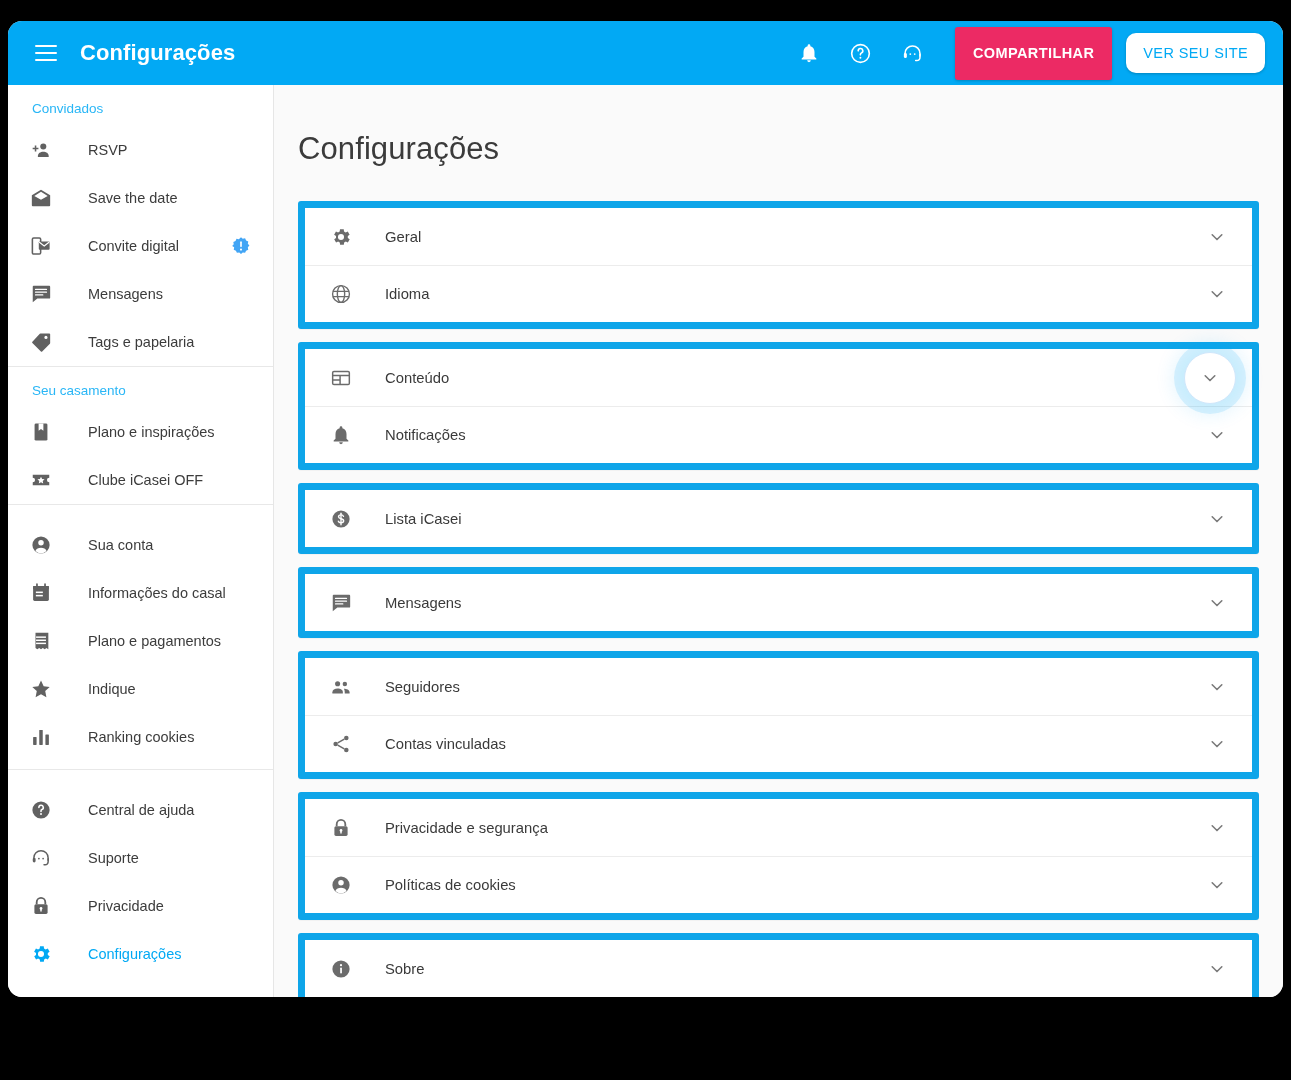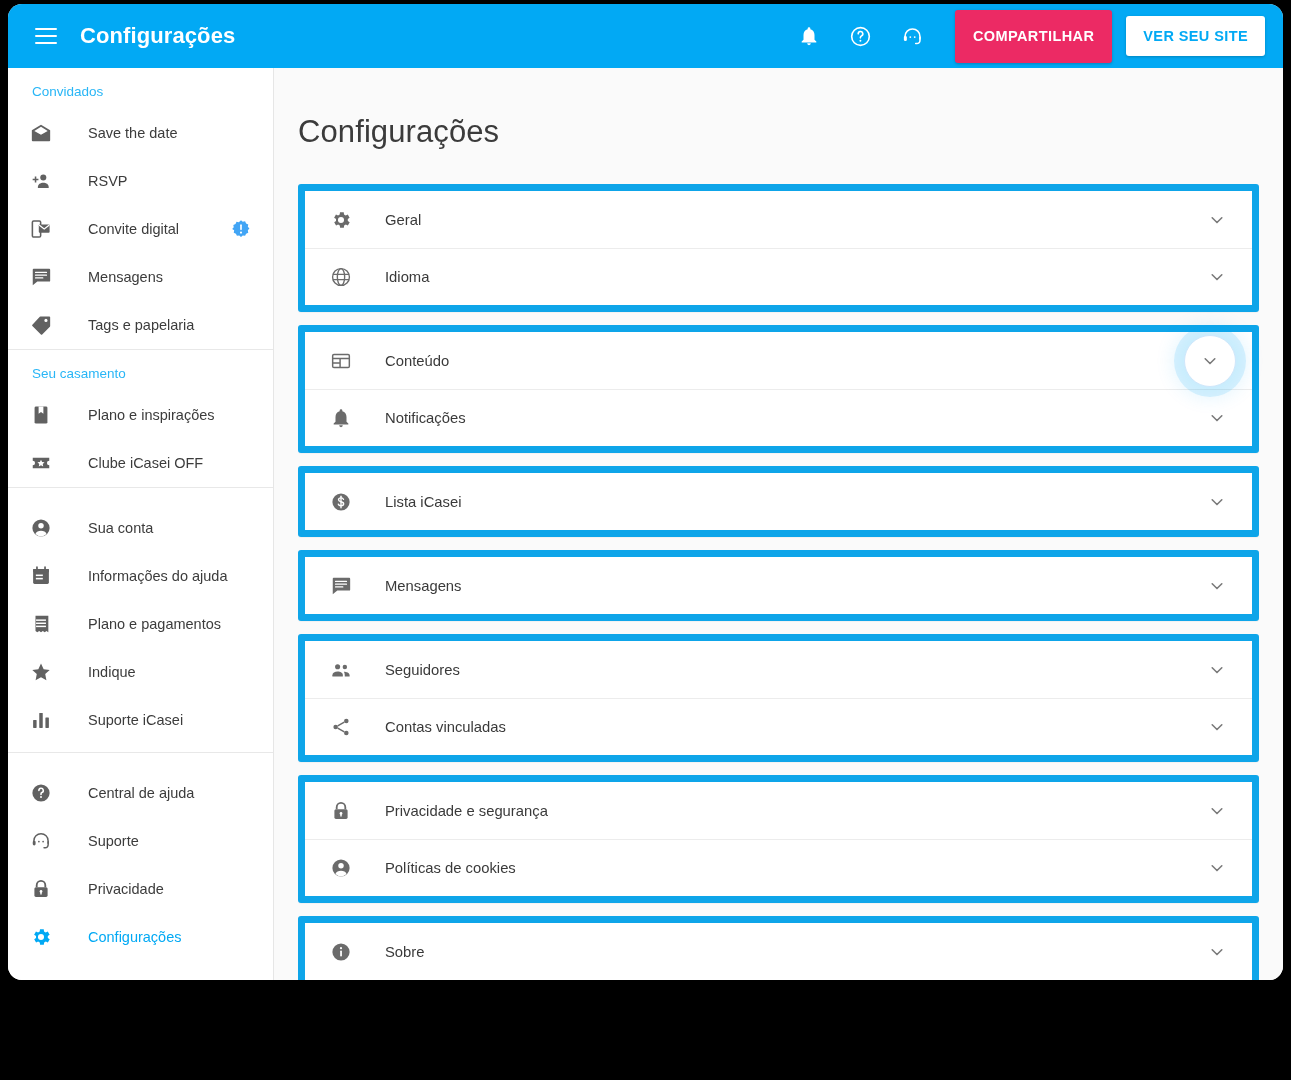--- a/index.html
+++ b/index.html
@@ -8,21 +8,21 @@
     width: 1291px;
     height: 1080px;
     background: #000000;
     font-family: "Liberation Sans", sans-serif;
     overflow: hidden;
   }
 
   #app-window {
     position: absolute;
     left: 8px;
-    top: 4px;
+    top: 21px;
     width: 1275px;
     height: 976px;
     background: #fafafa;
     border-radius: 14px;
     overflow: hidden;
     box-shadow: 0 6px 22px rgba(0,0,0,0.55);
   }
 
   
   #topbar {
@@ -75,26 +75,26 @@
     font-weight: 700;
     letter-spacing: .4px;
     cursor: pointer;
     margin-left: 16px;
     box-shadow: 0 1px 3px rgba(0,0,0,0.22);
   }
   .btn-site {
     background: #ffffff;
     color: #02a9f4;
     border: none;
-    border-radius: 3px;
+    border-radius: 10px;
     height: 40px;
     padding: 0 17px;
     font-family: "Liberation Sans", sans-serif;
     font-size: 14.5px;
-    font-weight: 700;
+    font-weight: 400;
     letter-spacing: .4px;
     cursor: pointer;
     margin-left: 14px;
     box-shadow: 0 1px 3px rgba(0,0,0,0.22);
   }
 
   
   #sidebar {
     position: absolute;
     left: 0; top: 64px;
@@ -252,35 +252,35 @@
     <button class="btn-share">COMPARTILHAR</button>
     <button class="btn-site">VER SEU SITE</button>
   </div>
 
   <div id="sidebar">
       <div class="side-group">
         <div class="side-header">Convidados</div>
         <div class="side-item">
           <span class="side-icon">
             <svg width="22" height="22" viewBox="0 0 24 24" fill="currentColor">
-              <path d="M12 3 2 9v11a1 1 0 0 0 1 1h18a1 1 0 0 0 1-1V9L12 3zm0 2.3 7.3 4.4L12 14 4.7 9.7 12 5.3z"></path>
-              <path d="M3 10.6 12 16l9-5.4V20H3v-9.4z"></path>
-            </svg>
-          </span>
-          <span class="side-label">Save the date</span>
-        </div>
-        <div class="side-item">
-          <span class="side-icon">
-            <svg width="22" height="22" viewBox="0 0 24 24" fill="currentColor">
               <circle cx="14.5" cy="8.2" r="3.3"></circle>
               <path d="M8.6 18.6c0-2.9 2.7-4.6 5.9-4.6s5.9 1.7 5.9 4.6v1.1H8.6v-1.1z"></path>
               <path d="M5.2 7.2h1.7v2.3h2.3v1.7H6.9v2.3H5.2v-2.3H2.9V9.5h2.3V7.2z"></path>
             </svg>
           </span>
           <span class="side-label">RSVP</span>
+        </div>
+        <div class="side-item">
+          <span class="side-icon">
+            <svg width="22" height="22" viewBox="0 0 24 24" fill="currentColor">
+              <path d="M12 3 2 9v11a1 1 0 0 0 1 1h18a1 1 0 0 0 1-1V9L12 3zm0 2.3 7.3 4.4L12 14 4.7 9.7 12 5.3z"></path>
+              <path d="M3 10.6 12 16l9-5.4V20H3v-9.4z"></path>
+            </svg>
+          </span>
+          <span class="side-label">Save the date</span>
         </div>
         <div class="side-item">
           <span class="side-icon">
             <svg width="22" height="22" viewBox="0 0 24 24" fill="none" stroke="currentColor" stroke-width="1.7">
               <rect x="2.6" y="3.2" width="9" height="17.6" rx="1.4"></rect>
               <rect x="9.6" y="7" width="11.8" height="9" rx="1" fill="currentColor" stroke="none"></rect>
               <path d="M9.9 7.6 15.5 12l5.6-4.4" stroke="#ffffff" stroke-width="1.3" fill="none"></path>
             </svg>
           </span>
           <span class="side-label">Convite digital</span>
@@ -346,21 +346,21 @@
         <div class="side-item">
           <span class="side-icon">
             <svg width="22" height="22" viewBox="0 0 24 24" fill="currentColor">
               <rect x="3.4" y="4.4" width="17.2" height="16.4" rx="1.6"></rect>
               <rect x="3.4" y="4.4" width="17.2" height="3.4"></rect>
               <path d="M7.6 2.4v3.4M16.4 2.4v3.4" stroke="currentColor" stroke-width="1.9" stroke-linecap="round"></path>
               <rect x="6.4" y="10.4" width="7.6" height="1.7" fill="#ffffff"></rect>
               <rect x="6.4" y="14" width="7.6" height="1.7" fill="#ffffff"></rect>
             </svg>
           </span>
-          <span class="side-label">Informações do ajuda</span>
+          <span class="side-label">Informações do casal</span>
         </div>
         <div class="side-item">
           <span class="side-icon">
             <svg width="22" height="22" viewBox="0 0 24 24" fill="currentColor">
               <path d="M4 3h16v18l-2-1.3-2 1.3-2-1.3-2 1.3-2-1.3-2 1.3-2-1.3V3z"></path>
               <rect x="6.6" y="7" width="10.8" height="1.6" fill="#ffffff"></rect>
               <rect x="6.6" y="10.4" width="10.8" height="1.6" fill="#ffffff"></rect>
               <rect x="6.6" y="13.8" width="10.8" height="1.6" fill="#ffffff"></rect>
             </svg>
           </span>
@@ -375,21 +375,21 @@
           <span class="side-label">Indique</span>
         </div>
         <div class="side-item">
           <span class="side-icon">
             <svg width="22" height="22" viewBox="0 0 24 24" fill="currentColor">
               <rect x="3.4" y="12" width="3.8" height="8.6" rx="0.6"></rect>
               <rect x="10.1" y="4.4" width="3.8" height="16.2" rx="0.6"></rect>
               <rect x="16.8" y="9.2" width="3.8" height="11.4" rx="0.6"></rect>
             </svg>
           </span>
-          <span class="side-label">Suporte iCasei</span>
+          <span class="side-label">Ranking cookies</span>
         </div>
       </div>
       <div class="side-group side-group-plain">
         <div class="side-item">
           <span class="side-icon">
             <svg width="22" height="22" viewBox="0 0 24 24" fill="currentColor">
               <circle cx="12" cy="12" r="9.4"></circle>
               <path d="M9.7 9.3a2.4 2.4 0 1 1 3.3 2.2c-.7.3-1 .9-1 1.6v.4" stroke="#ffffff" stroke-width="1.7" fill="none" stroke-linecap="round"></path>
               <circle cx="12" cy="16.4" r="1.1" fill="#ffffff"></circle>
             </svg>

